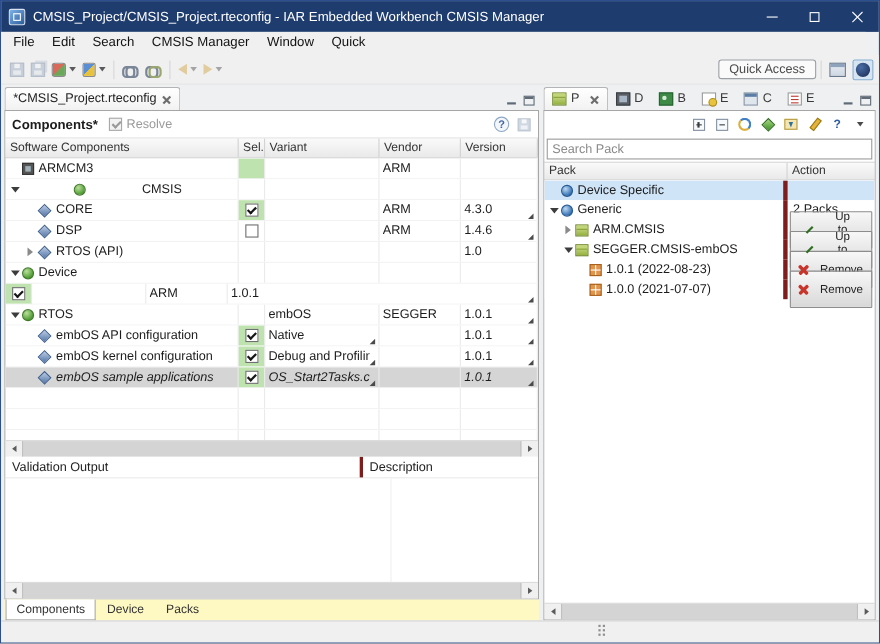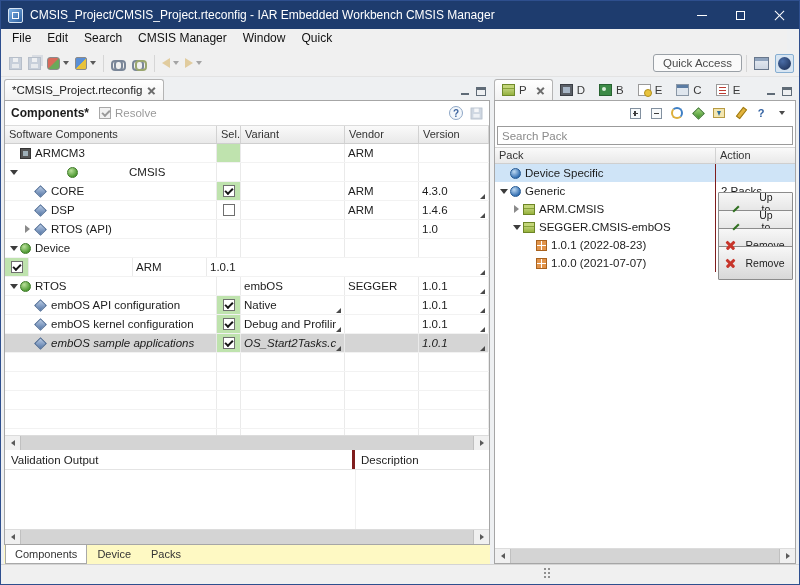--- a/index.html
+++ b/index.html
@@ -81,21 +81,21 @@
   .cb-dis::after { content:""; position:absolute; left:2px; top:2px; width:6px; height:3px; border-left:2px solid #9a9a9a; border-bottom:2px solid #9a9a9a; transform:rotate(-45deg); }
   .resolve-label { color:#9a9a9a; margin-left:4px; font-size:11.5px; }
   .header-right { margin-left:auto; display:flex; align-items:center; gap:7px; }
   .icon-help { width:14px; height:14px; border-radius:50%; border:1px solid #8ea7c6; color:#3f66a0; font-size:10px; font-weight:bold; display:inline-flex; align-items:center; justify-content:center; background:#f3f7fb; }
   .dim { opacity:.5; }
 
   .grid-header { height:18px; flex:none; display:flex; background:linear-gradient(#fafafa,#e9e9e9); border-bottom:1px solid #cfcfcf; font-size:11px; color:#333; }
   .gh-cell { padding:2px 4px; border-right:1px solid #d2d2d2; overflow:hidden; white-space:nowrap; }
   .c-name { width:212px; flex:none; } .c-sel { width:24px; flex:none; } .c-var { width:104px; flex:none; } .c-ven { width:74px; flex:none; } .c-ver { flex:1; }
 
-  .grid-rows { height:291px; flex:none; overflow:hidden; }
+  .grid-rows { height:256px; flex:none; overflow:hidden; }
   .trow { display:flex; height:19px; border-bottom:1px solid #f2f2f2; background:#fff; }
   .tc { display:flex; align-items:center; overflow:hidden; white-space:nowrap; border-right:1px solid #eaeaea; padding:0 3px; font-size:11.5px; }
   .tc.c-sel { justify-content:center; padding:0; }
   .c-sel.green-checked, .c-sel.green-empty { background:#bfe3ae; }
   .trow.selected .tc { background:#d5d5d5;font-style:italic; }
   .trow.selected .tc.c-sel.green-checked { background:#bfe3ae; }
   .expander { width:11px; height:11px; display:inline-flex; align-items:center; justify-content:center; flex:none; margin-right:1px; }
   .expander.open::before { content:""; border-left:4px solid transparent; border-right:4px solid transparent; border-top:5px solid #3c3c3c; }
   .expander.closed::before { content:""; border-top:4px solid transparent; border-bottom:4px solid transparent; border-left:5px solid #8a8a8a; }
   .ricon { flex:none; margin-right:4px; }
@@ -113,21 +113,21 @@
   .hscroll { height:15px; flex:none; position:relative; background:#f0f0f0; border-top:1px solid #dcdcdc; }
   .hs-btn { position:absolute; top:0; width:15px; height:14px; display:flex; align-items:center; justify-content:center; }
   .hs-btn.left { left:0; } .hs-btn.right { right:0; }
   .tri-l { width:0; height:0; border-top:3.5px solid transparent; border-bottom:3.5px solid transparent; border-right:4.5px solid #5a5a5a; }
   .tri-r { width:0; height:0; border-top:3.5px solid transparent; border-bottom:3.5px solid transparent; border-left:4.5px solid #5a5a5a; }
   .hs-thumb { position:absolute; left:15px; right:15px; top:0; height:14px; background:#d4d4d4; border-left:1px solid #c0c0c0; border-right:1px solid #c0c0c0; }
 
   
   .vheader { height:20px; flex:none; display:flex; align-items:center; background:#fff; border-bottom:1px solid #e4e4e4; font-size:11.5px; color:#222; }
   .vh-cell { padding:0 6px; overflow:hidden; white-space:nowrap; }
-  .vh-cell.first { width:350px; flex:none; border-right:3px solid #7f1d1d; height:100%; display:flex; align-items:center; }
+  .vh-cell.first { width:325px; flex:none; border-right:3px solid #7f1d1d; height:100%; display:flex; align-items:center; }
   .vbody { flex:1; min-height:0; background:#fff; position:relative; }
   .vbody::after { content:""; position:absolute; left:350px; top:0; bottom:0; width:1px; background:#f0f0f0; }
 
   
   .btabs { height:19px; flex:none; display:flex; align-items:stretch; background:#fef9c3; padding-left:1px; }
   .btab { display:flex; align-items:center; padding:0 9px; font-size:11px; color:#333; border:1px solid transparent; border-top:none; }
   .btab.active { background:#fff; border-color:#a9a9a9; }
 
   
   .view-body { flex:1; min-height:0; border:1px solid #a6a6a6; background:#fff; display:flex; flex-direction:column; }
@@ -149,21 +149,21 @@
   .search-input { width:100%; height:19px; border:1px solid #9b9b9b; font-family:"Liberation Sans",sans-serif; font-size:11.5px; padding:1px 4px; color:#222; }
   .search-input::placeholder { color:#8a8a8a; }
 
   .ptree-header { height:17px; flex:none; display:flex; background:linear-gradient(#fafafa,#e9e9e9); border-top:1px solid #d6d6d6; border-bottom:1px solid #cfcfcf; font-size:11px; color:#333; }
   .ph-cell { padding:1px 4px; overflow:hidden; white-space:nowrap; }
   .ph-cell.pack { width:221px; flex:none; border-right:1px solid #d2d2d2; }
   .ph-cell.action { flex:1; }
   .ptree-body { flex:1; min-height:0; background:#fff; overflow:hidden; }
   .prow { height:18px; display:flex; align-items:center; font-size:11.5px; background:#fff; }
   .prow.selected { background:#cfe4f7; }
-  .pname { width:221px; flex:none; display:flex; align-items:center; overflow:hidden; white-space:nowrap; height:100%; border-right:1px solid #7f1d1d; }
+  .pname { width:221px; flex:none; display:flex; align-items:center; overflow:hidden; white-space:nowrap; height:100%; border-right:4px solid #7f1d1d; }
   .paction { flex:1; display:flex; align-items:center; padding:0 2px; height:100%; }
   .action-text { padding-left:3px; }
   .picon { flex:none; margin-right:4px; }
   .picon.sphere { width:11px; height:11px; border-radius:50%; background:radial-gradient(circle at 35% 30%,#bcd8f2,#2f6cb0 75%); border:1px solid #265a94; }
   .picon.package { width:12px; height:11px; background:linear-gradient(#d6e29a,#96b23c); border:1px solid #6d8527; position:relative; }
   .picon.package::before { content:""; position:absolute; left:0; right:0; top:0; height:3px; background:#c3d579; border-bottom:1px solid #87a238; }
   .picon.grid { width:11px; height:11px; background:#e2944a; border:1px solid #a9621e; position:relative; }
   .picon.grid::before { content:""; position:absolute; left:0; right:0; top:4px; height:1px; background:#fff; }
   .picon.grid::after { content:""; position:absolute; top:0; bottom:0; left:4px; width:1px; background:#fff; }
   .pbtn { display:inline-flex; align-items:center; justify-content:center; gap:19px; width:100%; max-width:75px; height:15px; border:1px solid #8c8c8c; background:linear-gradient(#f7f7f7,#d8d8d8); font-family:"Liberation Sans",sans-serif; font-size:10.5px; color:#222; border-radius:1px; padding:16px; }

